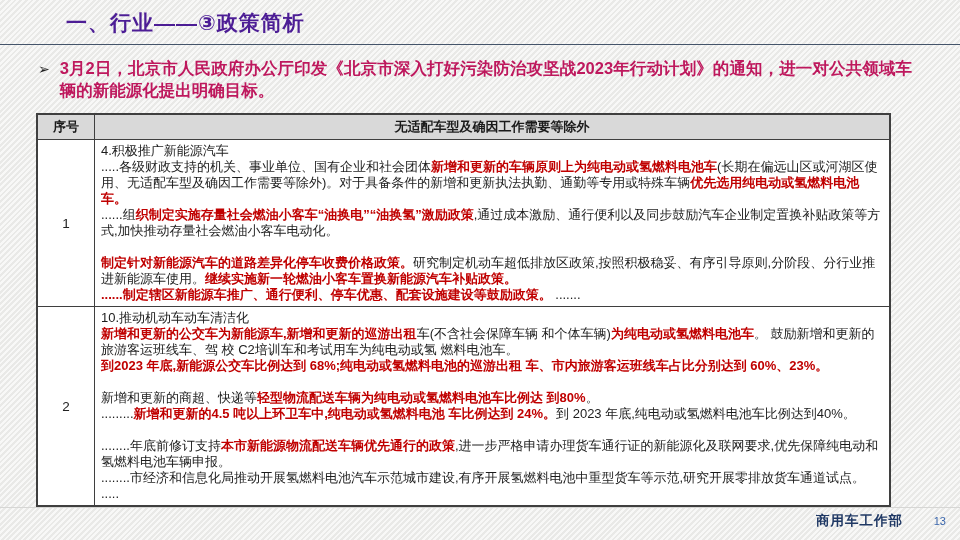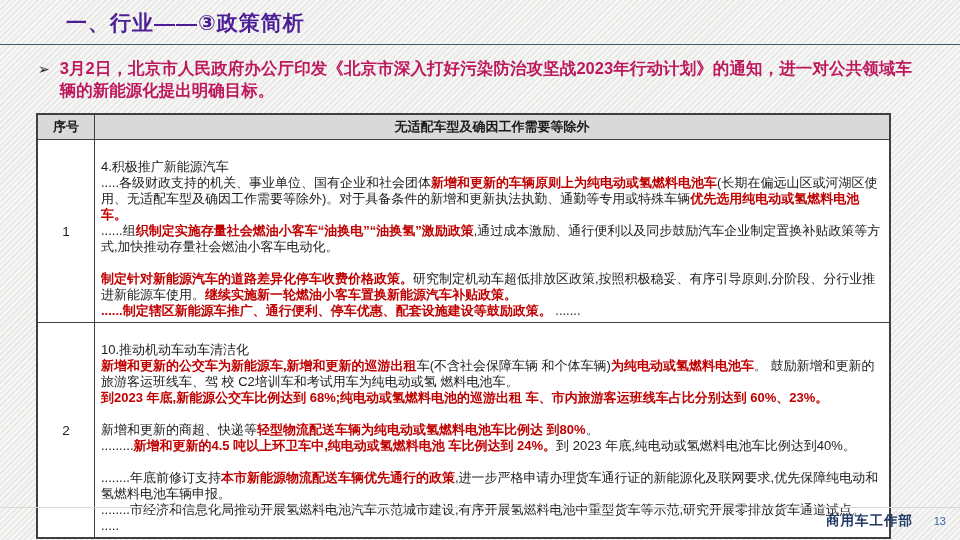--- a/index.html
+++ b/index.html
@@ -68,32 +68,32 @@
   .trow:last-child{border-bottom:none;}
   .trow:nth-of-type(2){min-height:167px;}
   .trow:nth-of-type(3){min-height:201px;}
   .td-no{
     flex:0 0 57px; border-right:1px solid var(--table-border);
     display:flex; align-items:center; justify-content:center;
     font-size:13.5px; color:#222;
   }
   .td-content{
     flex:1; padding:3px 6px 3px 6px;
-    font-size:13px; line-height:16px; color:#1c1c1c;margin-top:16px;
+    font-size:13px; line-height:16px; color:#1c1c1c;
   }
   .para{min-height:16px;}
   .para.blank{height:15px;}
   .seg{color:#1c1c1c;}
   .seg.red{color:var(--red); font-weight:bold;}
   .footer-rule{
     position:absolute; top:507px; left:0; width:960px; height:1px;
     background:#d6d6d4;
   }
   .footer-dept{
-    position:absolute; top:512px; right:47px;
+    position:absolute; top:512px; right:57px;
     font-size:13.5px; font-weight:bold; color:var(--footer-blue);
     letter-spacing:1px;
   }
   .page-num{
     position:absolute; top:515px; right:14px;
     font-size:11px; color:var(--pagenum-blue);
   }
 </style>
 </head>
 <body>

